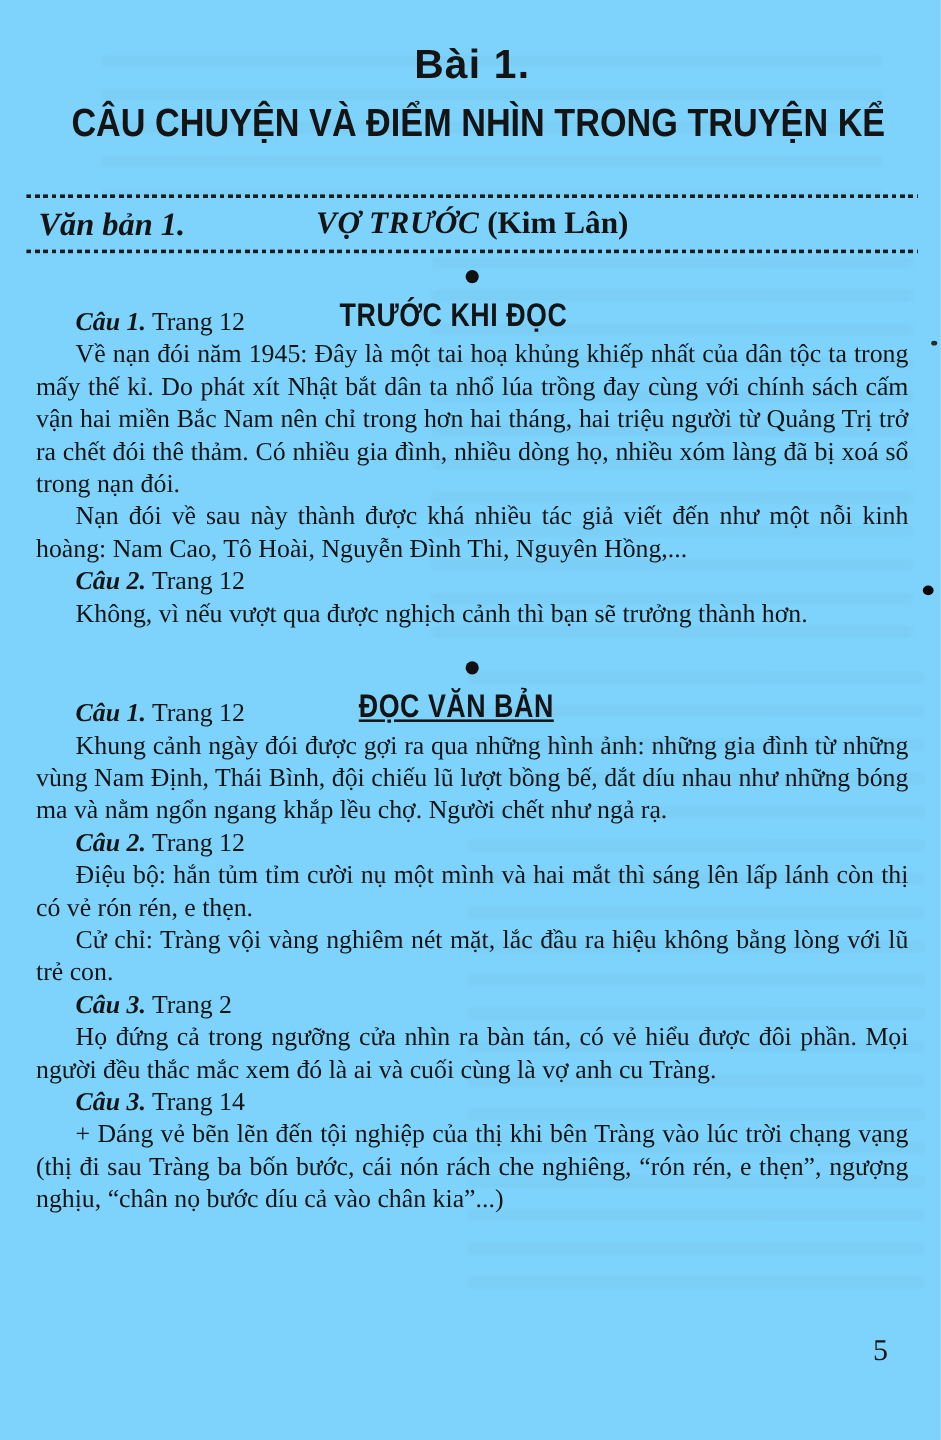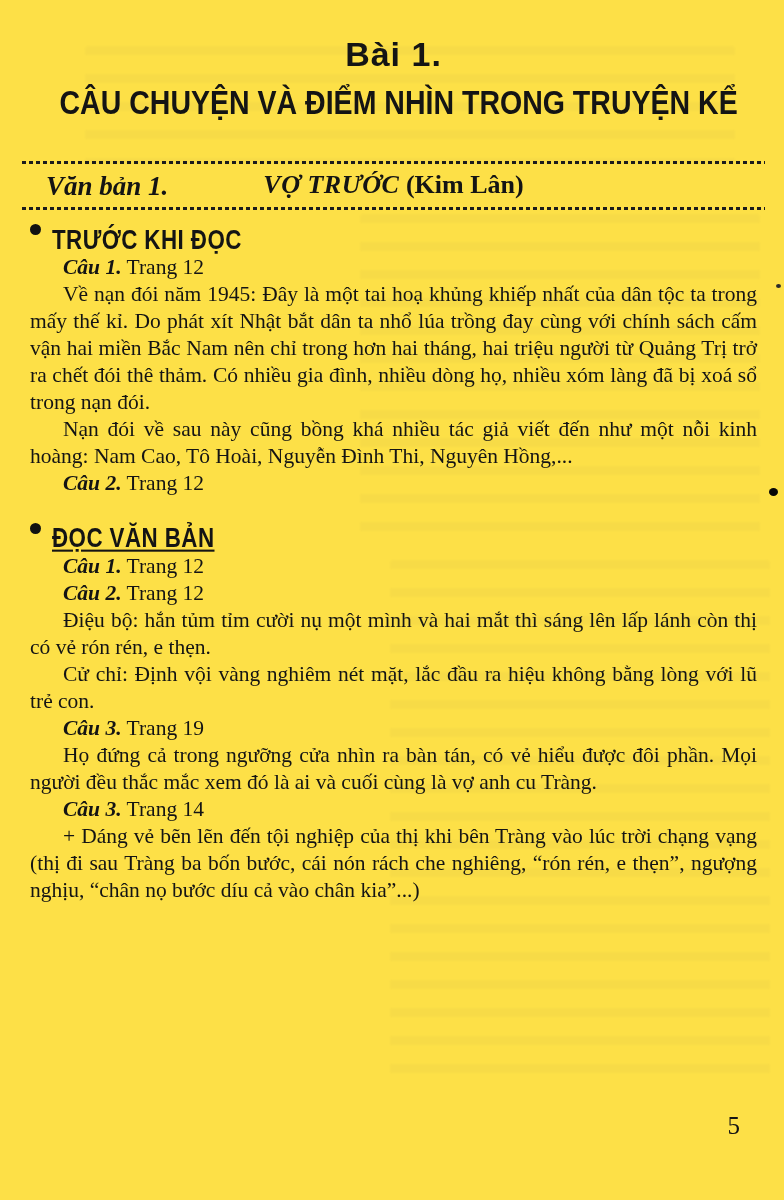--- a/index.html
+++ b/index.html
@@ -1,21 +1,21 @@
 <!DOCTYPE html>
 <html><head>
 <meta charset="utf-8">
 <style>
   html,body{margin:0;padding:0;}
   body{background:#e9e9e9;}
   .page{
     position:relative;
     width:784px;height:1200px;
     margin:0 auto;
-    background:#fde047;
+    background:#7dd3fc;
     box-sizing:border-box;
     padding:34px 27px 0 30px;
     font-family:"Liberation Serif","DejaVu Serif",serif;
     color:#141414;
     overflow:hidden;
   }
   
   .lesson-number{
     text-align:center;
     font-family:"Liberation Sans","DejaVu Sans",sans-serif;
@@ -32,28 +32,28 @@
   }
   
   .vb-band{position:relative;margin-top:32px;padding:9px 2px 10px 2px;}
   .vb-band::before,.vb-band::after{
     content:"";position:absolute;left:-8px;right:-8px;height:3px;
     background:repeating-linear-gradient(90deg,#1c1c1c 0 4px,rgba(0,0,0,0) 4px 7px);
   }
   .vb-band::before{top:0;}
   .vb-band::after{bottom:0;}
   .vb-label{
-    position:absolute;left:16px;top:50%;transform:translateY(-50%);
+    position:absolute;left:2px;top:50%;transform:translateY(-50%);
     font-weight:bold;font-style:italic;font-size:27px;white-space:nowrap;
   }
   .vb-center{display:block;text-align:center;font-size:26px;font-weight:bold;line-height:30px;}
   .vb-title{font-style:italic;letter-spacing:0.5px;}
   .vb-author{font-style:normal;margin-top:11px;}
   
-  .sec-head{display:flex;gap:11px;height:28px;margin-top:14px;margin-bottom:2px;}
+  .sec-head{display:flex;align-items:center;gap:11px;height:28px;margin-top:14px;margin-bottom:2px;flex-direction:column;}
   .sec2 .sec-head{margin-top:26px;text-decoration:underline;}
   .bullet{width:11px;height:11px;border-radius:50%;background:#111;flex:0 0 auto;}
   .sec-title{
     display:inline-block;
     font-family:"Liberation Sans","DejaVu Sans",sans-serif;
     font-weight:bold;font-size:26px;white-space:nowrap;
     transform:scaleX(0.86) scaleY(1.05);transform-origin:left center;
     letter-spacing:0.5px;
   }
   p{margin:0;font-size:21.5px;line-height:27px;text-align:justify;}
@@ -98,38 +98,40 @@
   </div>
 
   <section class="sec1">
     <div class="sec-head">
       <span class="bullet"></span>
       <span class="sec-title">TRƯỚC KHI ĐỌC</span>
     </div>
 
     <p class="qline"><b>Câu 1.</b> <span>Trang 12</span></p>
     <p class="body-par">Về nạn đói năm 1945: Đây là một tai hoạ khủng khiếp nhất của dân tộc ta trong mấy thế kỉ. Do phát xít Nhật bắt dân ta nhổ lúa trồng đay cùng với chính sách cấm vận hai miền Bắc Nam nên chỉ trong hơn hai tháng, hai triệu người từ Quảng Trị trở ra chết đói thê thảm. Có nhiều gia đình, nhiều dòng họ, nhiều xóm làng đã bị xoá sổ trong nạn đói.</p>
-    <p class="body-par">Nạn đói về sau này cũng bồng khá nhiều tác giả viết đến như một nỗi kinh hoàng: Nam Cao, Tô Hoài, Nguyễn Đình Thi, Nguyên Hồng,...</p>
+    <p class="body-par">Nạn đói về sau này thành được khá nhiều tác giả viết đến như một nỗi kinh hoàng: Nam Cao, Tô Hoài, Nguyễn Đình Thi, Nguyên Hồng,...</p>
 
     <p class="qline"><b>Câu 2.</b> <span>Trang 12</span></p>
+    <p class="body-par">Không, vì nếu vượt qua được nghịch cảnh thì bạn sẽ trưởng thành hơn.</p>
   </section>
 
   <section class="sec2">
     <div class="sec-head">
       <span class="bullet"></span>
       <span class="sec-title">ĐỌC VĂN BẢN</span>
     </div>
 
     <p class="qline"><b>Câu 1.</b> <span>Trang 12</span></p>
+    <p class="body-par">Khung cảnh ngày đói được gợi ra qua những hình ảnh: những gia đình từ những vùng Nam Định, Thái Bình, đội chiếu lũ lượt bồng bế, dắt díu nhau như những bóng ma và nằm ngổn ngang khắp lều chợ. Người chết như ngả rạ.</p>
 
     <p class="qline"><b>Câu 2.</b> <span>Trang 12</span></p>
     <p class="body-par">Điệu bộ: hắn tủm tỉm cười nụ một mình và hai mắt thì sáng lên lấp lánh còn thị có vẻ rón rén, e thẹn.</p>
-    <p class="body-par">Cử chỉ: Định vội vàng nghiêm nét mặt, lắc đầu ra hiệu không bằng lòng với lũ trẻ con.</p>
+    <p class="body-par">Cử chỉ: Tràng vội vàng nghiêm nét mặt, lắc đầu ra hiệu không bằng lòng với lũ trẻ con.</p>
 
-    <p class="qline"><b>Câu 3.</b> <span>Trang 19</span></p>
+    <p class="qline"><b>Câu 3.</b> <span>Trang 2</span></p>
     <p class="body-par">Họ đứng cả trong ngưỡng cửa nhìn ra bàn tán, có vẻ hiểu được đôi phần. Mọi người đều thắc mắc xem đó là ai và cuối cùng là vợ anh cu Tràng.</p>
 
     <p class="qline"><b>Câu 3.</b> <span>Trang 14</span></p>
     <p class="body-par">+ Dáng vẻ bẽn lẽn đến tội nghiệp của thị khi bên Tràng vào lúc trời chạng vạng (thị đi sau Tràng ba bốn bước, cái nón rách che nghiêng, “rón rén, e thẹn”, ngượng nghịu, “chân nọ bước díu cả vào chân kia”...)</p>
   </section>
 
   <div class="page-number">5</div>
 </div>
 
 </body></html>

